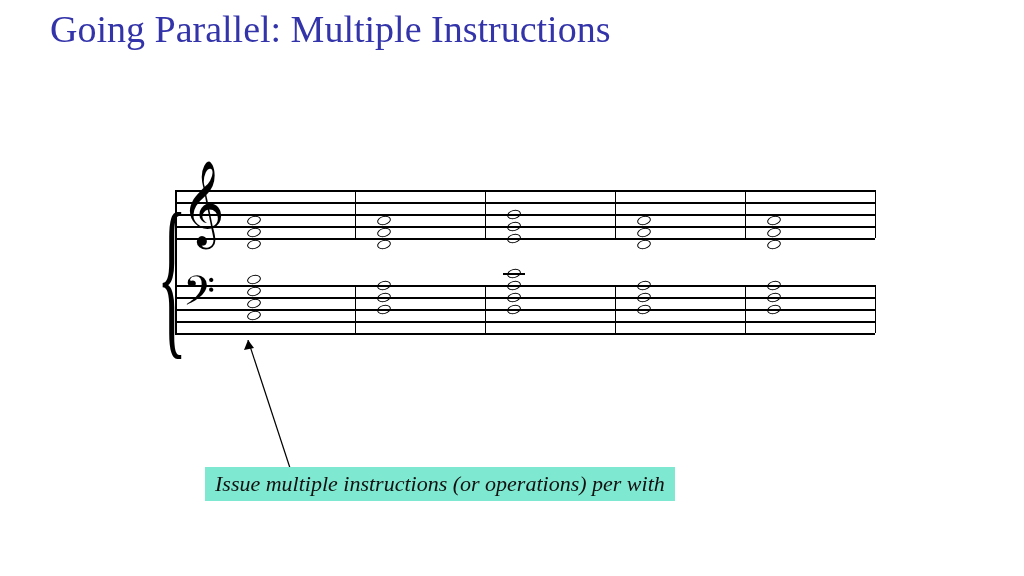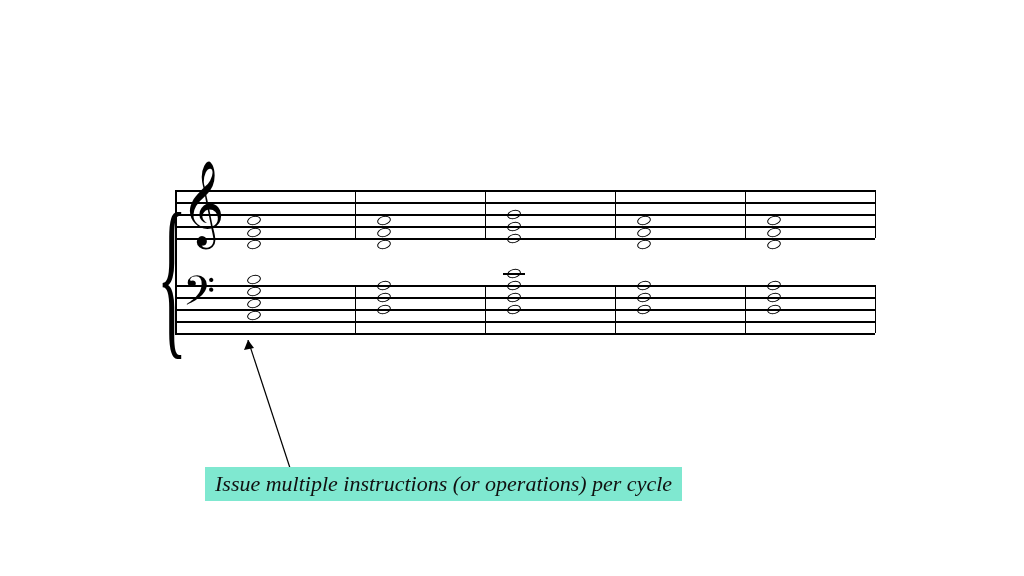--- a/index.html
+++ b/index.html
@@ -115,20 +115,21 @@
     padding: 4px 10px 4px 10px;
     font-style: italic;
     font-size: 22px;
     color: #111;
   }
 </style>
 </head>
 <body>
 
 <div class="title-block">
+  <div class="title-line1">Going Parallel: Multiple Instructions</div>
 </div>
 
 <div class="staff-container">
   <div class="brace">{</div>
 
   <div class="staff treble" id="staff-treble">
     <div class="staff-line"></div>
       <div class="staff-line"></div>
       <div class="staff-line"></div>
       <div class="staff-line"></div>
@@ -214,13 +215,13 @@
         <div class="note-head" style="top: -4.5px; left: 0px;"></div>
       </div>
     </div>
 </div>
 
 <svg class="arrow-svg" viewBox="0 0 100 135">
   <line x1="18" y1="0" x2="60" y2="128" stroke="#000" stroke-width="1.2"></line>
   <polygon points="18,0 14,10 24,8" fill="#000"></polygon>
 </svg>
 
-<div class="callout">Issue multiple instructions (or operations) per cycle</div>
+<div class="callout">Issue multiple instructions (or operations) per with</div>
 
 </body></html>

